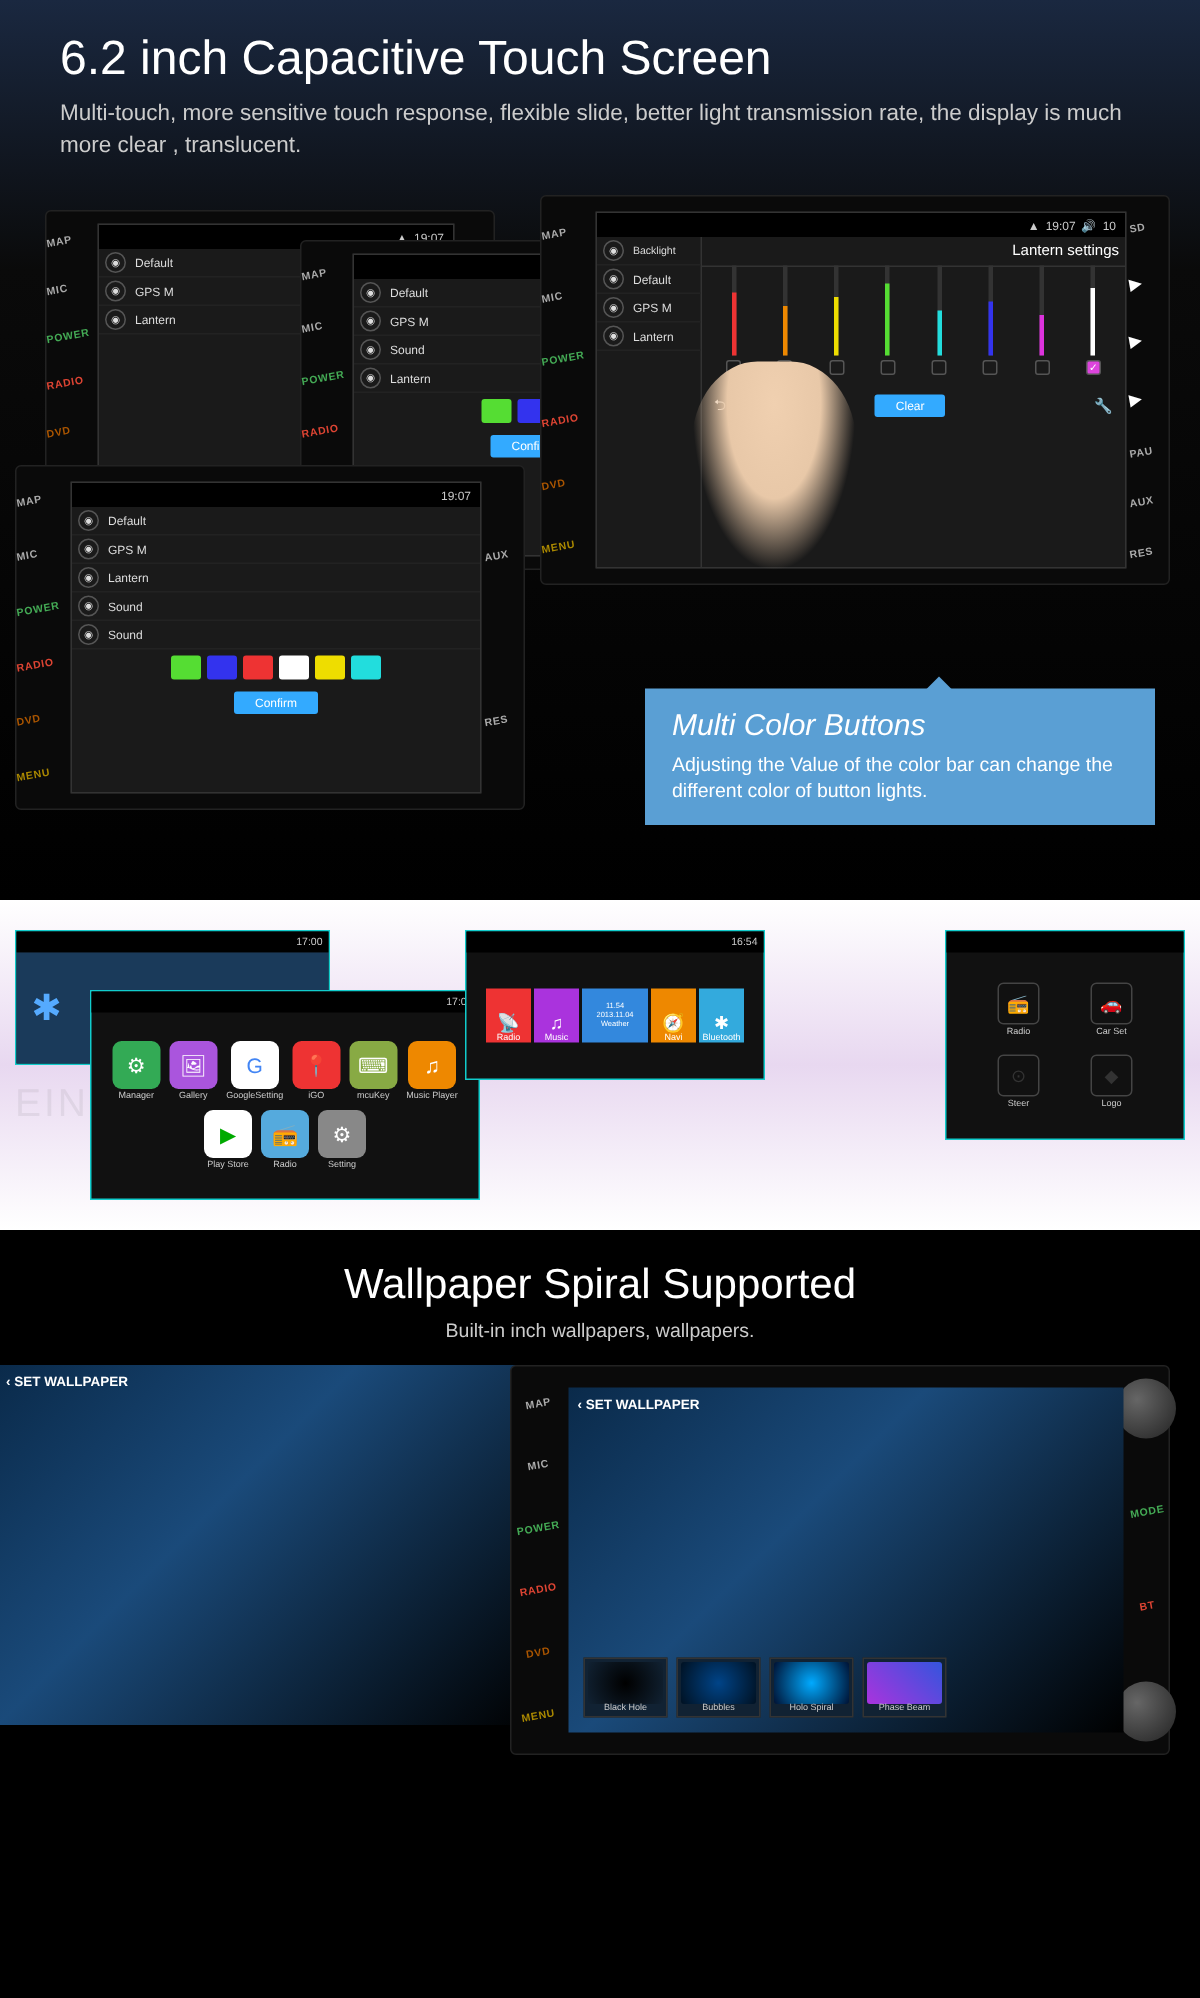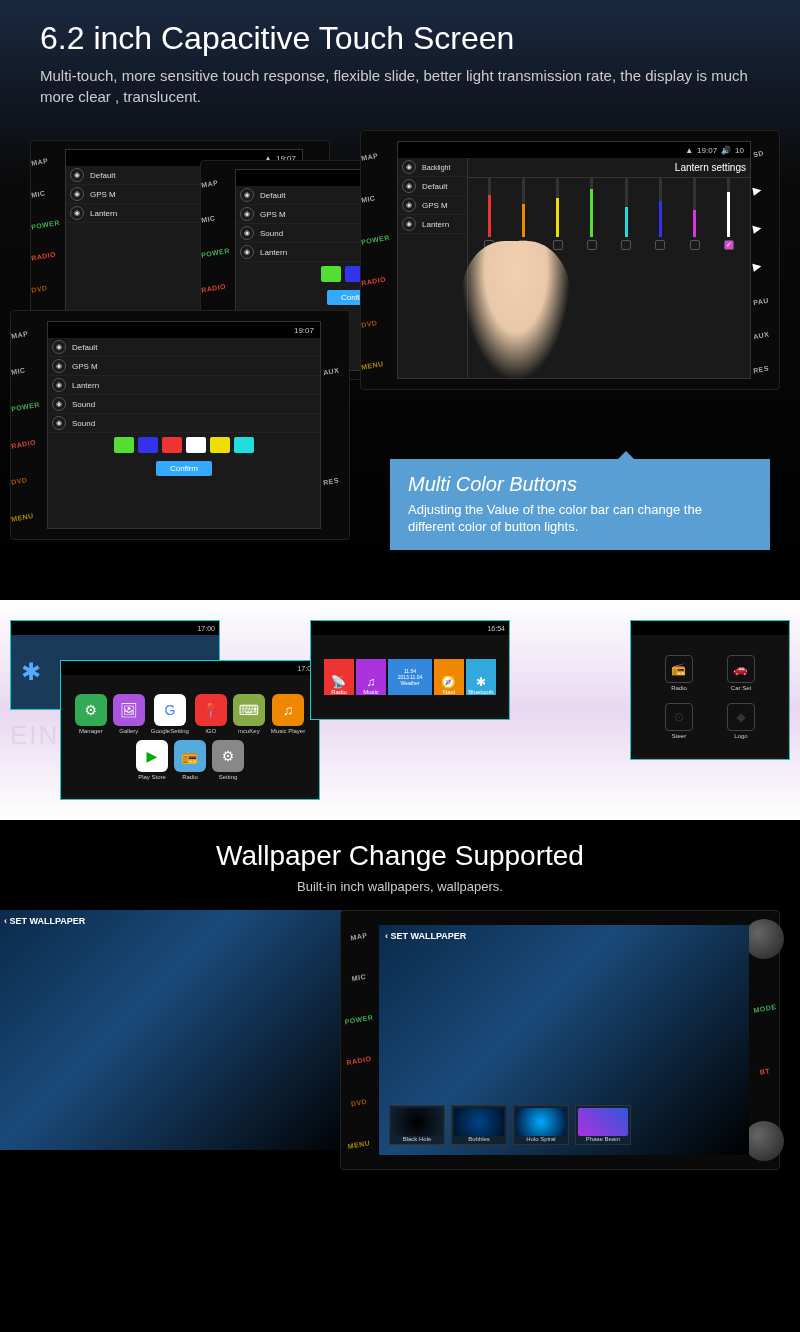--- a/index.html
+++ b/index.html
@@ -29,21 +29,21 @@
 .sliders{display:flex;justify-content:space-around;align-items:flex-end;height:80px;padding:8px 4px}
 .slider{width:8px;display:flex;flex-direction:column;align-items:center;gap:3px}
 .slider-bar{width:3px;height:60px;background:#333;position:relative}
 .slider-fill{position:absolute;bottom:0;width:100%}
 .chk{width:10px;height:10px;border:1px solid #555;border-radius:2px;display:flex;align-items:center;justify-content:center;font-size:7px}
 .chk.on{background:#d4d;color:#fff}
 .color-row{display:flex;gap:4px;padding:4px;justify-content:center}
 .swatch{width:20px;height:16px;border-radius:2px}
 .btns-row{display:flex;gap:6px;padding:4px;justify-content:center}
 .btn-sm{padding:3px 14px;font-size:8px;border-radius:2px;background:#3af;color:#fff}
-.callout{position:absolute;background:#5a9fd4;padding:14px 18px;right:30px;bottom:20px;width:380px;color:#fff}
+.callout{position:absolute;background:#5a9fd4;padding:14px 18px;right:30px;bottom:20px;width:340px;color:#fff}
 .callout::before{content:"";position:absolute;top:-22px;right:130px;border:14px solid transparent;border-bottom-color:#5a9fd4}
 .callout h3{font-size:20px;font-style:italic;font-weight:400;margin-bottom:6px}
 .callout p{font-size:13px;font-weight:300;line-height:1.3}
 .hand{position:absolute;width:110px;height:140px;background:radial-gradient(ellipse at 50% 20%,#f0d0b0 0%,#e8c8a8 40%,transparent 70%);border-radius:40% 40% 20% 20%;pointer-events:none}
 .watermark{position:absolute;left:10px;top:50%;font-size:26px;color:rgba(200,200,200,.15);font-weight:300;letter-spacing:2px}
 .section2{background:linear-gradient(180deg,#fff 0%,#e8d8f0 50%,#fff 100%);color:#333;padding:20px 0;text-align:center;position:relative}
 .title2{font-size:28px;font-weight:300;color:#222;margin-bottom:14px}
 .ui-row{display:flex;gap:-10px;justify-content:center;position:relative;height:180px}
 .ui-card{background:#111;border:1px solid #1cc;position:absolute}
 .ui-status{height:14px;background:#000;font-size:7px;color:#ccc;display:flex;justify-content:flex-end;align-items:center;padding:0 4px;gap:3px}
@@ -235,20 +235,25 @@
                   </div>
                   <div class="chk"></div>
                 </div>
               <div class="slider">
                   <div class="slider-bar">
                     <div class="slider-fill" style="background:#fff;height:75%"></div>
                   </div>
                   <div class="chk on">✓</div>
                 </div>
             </div>
+            <div style="display:flex;justify-content:space-between;padding:4px 8px;align-items:center">
+              <span style="font-size:10px">⮌</span>
+              <div class="btn-sm">Clear</div>
+              <span style="font-size:10px">🔧</span>
+            </div>
           </div>
         </div>
       </div>
       <div class="hand" style="left:100px;top:110px"></div>
     </div>
 
     <div class="device" style="left:10px;top:180px;width:340px;height:230px">
       <div class="dev-side side-left">
         <span class="g-map">MAP</span>
         <span class="g-mic">MIC</span>
@@ -429,21 +434,21 @@
         <div style="display:flex;flex-direction:column;align-items:center;width:50px">
             <div style="width:28px;height:28px;border:1px solid #444;border-radius:4px;display:flex;align-items:center;justify-content:center;font-size:12px">◆</div>
             <span class="app-lbl">Logo</span>
           </div>
       </div>
     </div>
   </div>
 </div>
 
 <div class="section3">
-  <div class="title3">Wallpaper Change Supported</div>
+  <div class="title3">Wallpaper Spiral Supported</div>
   <div class="desc3">Built-in inch wallpapers, wallpapers.</div>
   <div class="watermark" style="top:200px">EINCAR®</div>
 
   <div class="wall-row">
     <div class="wall-left">
       <div class="wall-title"><span>‹</span> <span>SET WALLPAPER</span></div>
     </div>
 
     <div class="wall-device">
       <div class="dev-side side-left" style="width:36px">

